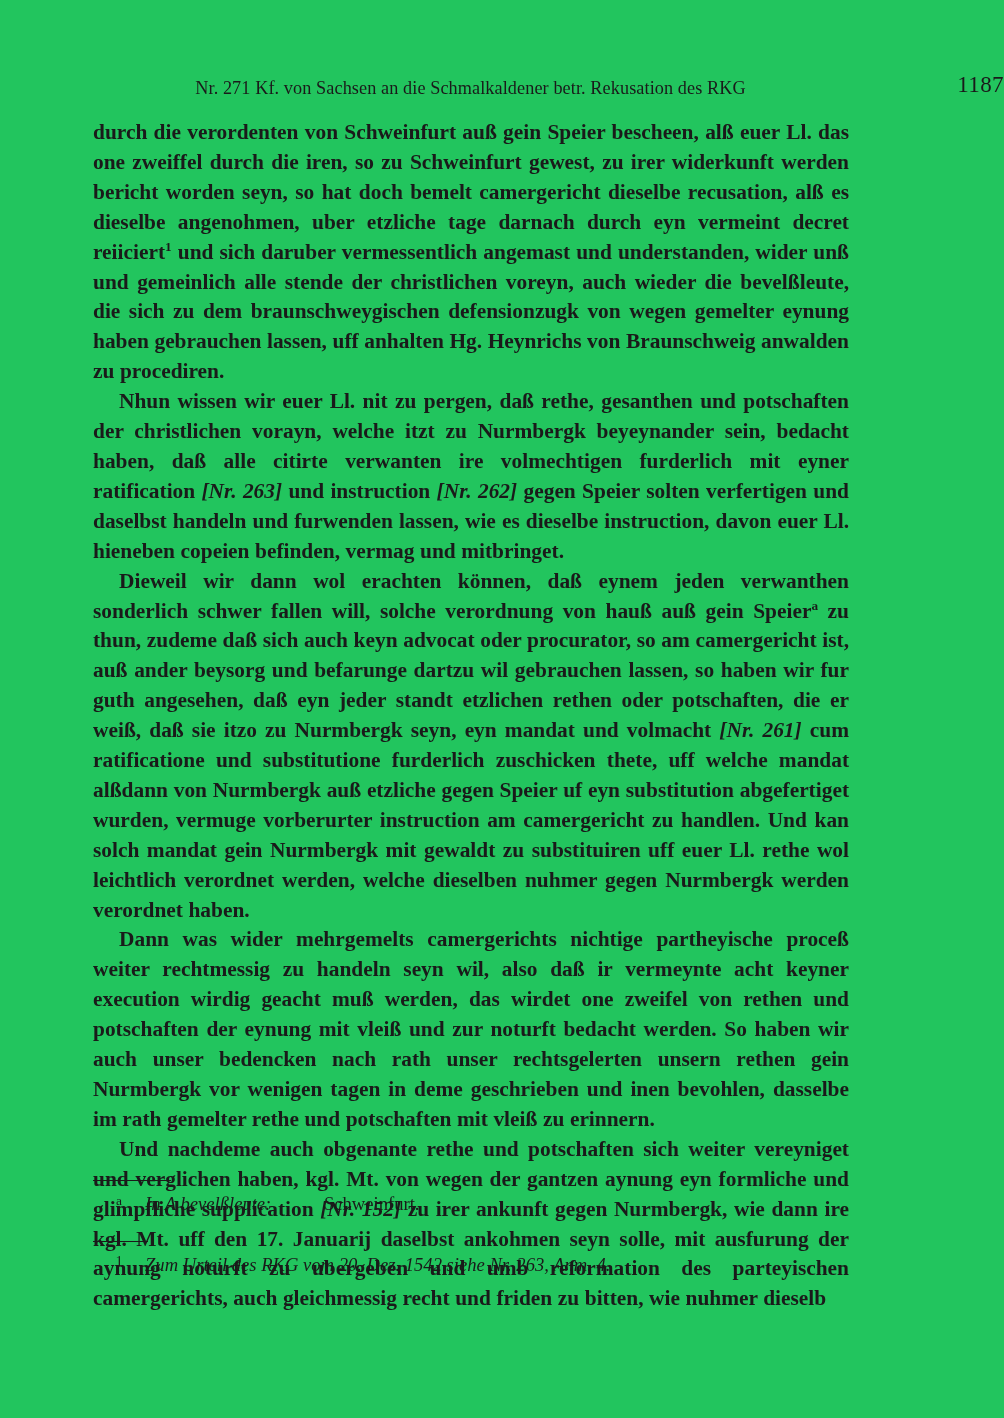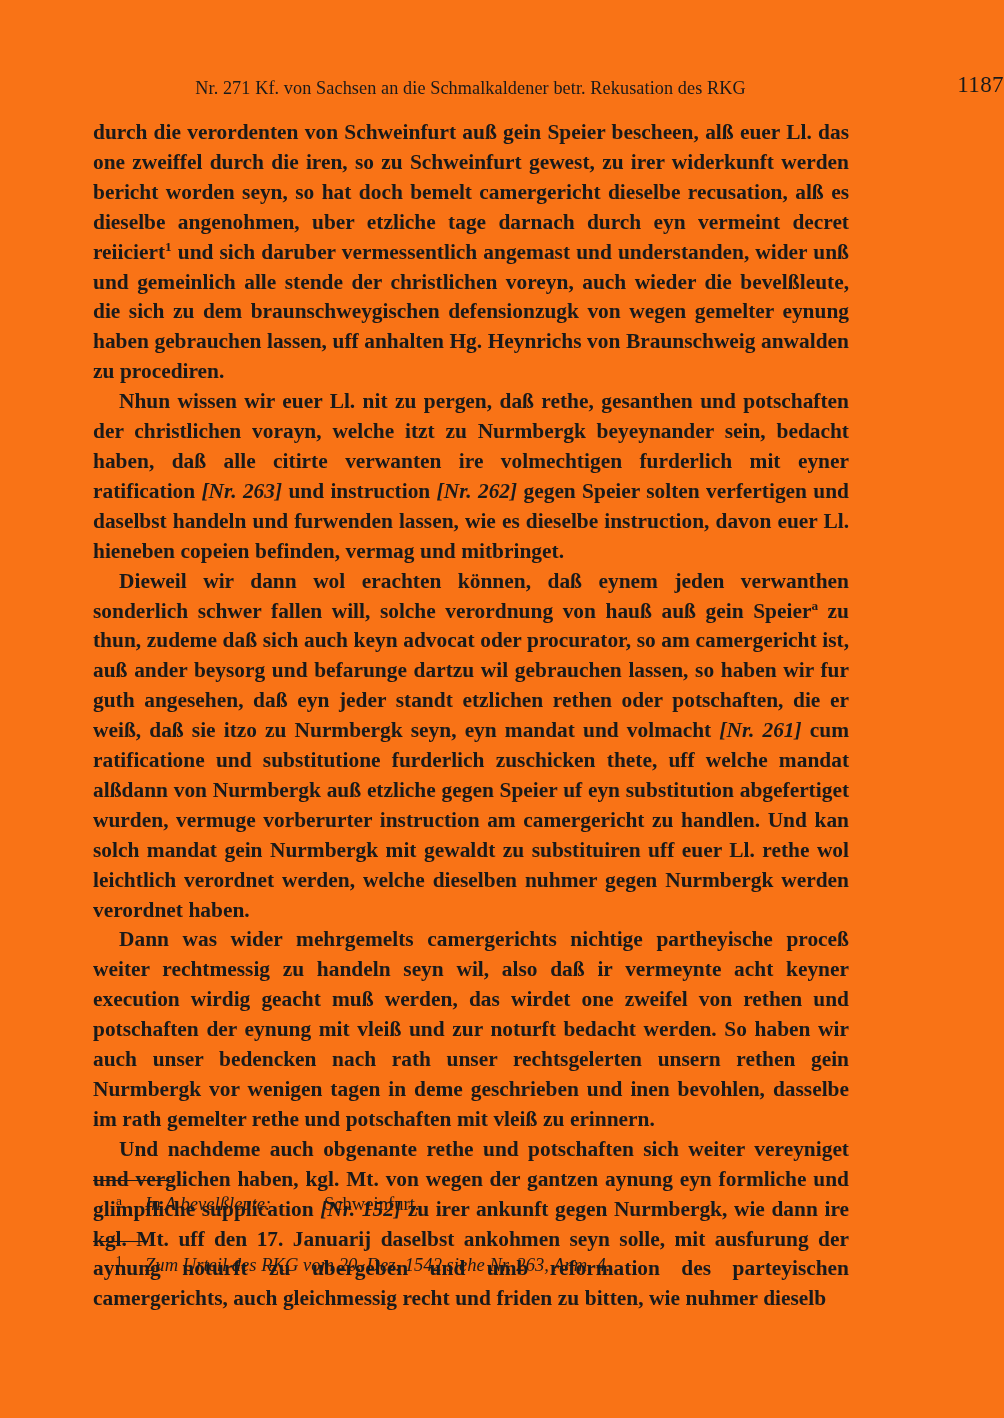--- a/index.html
+++ b/index.html
@@ -8,21 +8,21 @@
     background: #ffffff;
   }
   body {
     font-family: "Liberation Serif", "DejaVu Serif", serif;
     color: #1a1a1a;
   }
   .page {
     position: relative;
     width: 1004px;
     height: 1418px;
-    background: #f97316;
+    background: #22c55e;
     overflow: hidden;
     box-sizing: border-box;
   }
   .running-head {
     position: absolute;
     left: 93px;
     right: 156px;
     top: 78px;
     height: 26px;
     display: flex;

